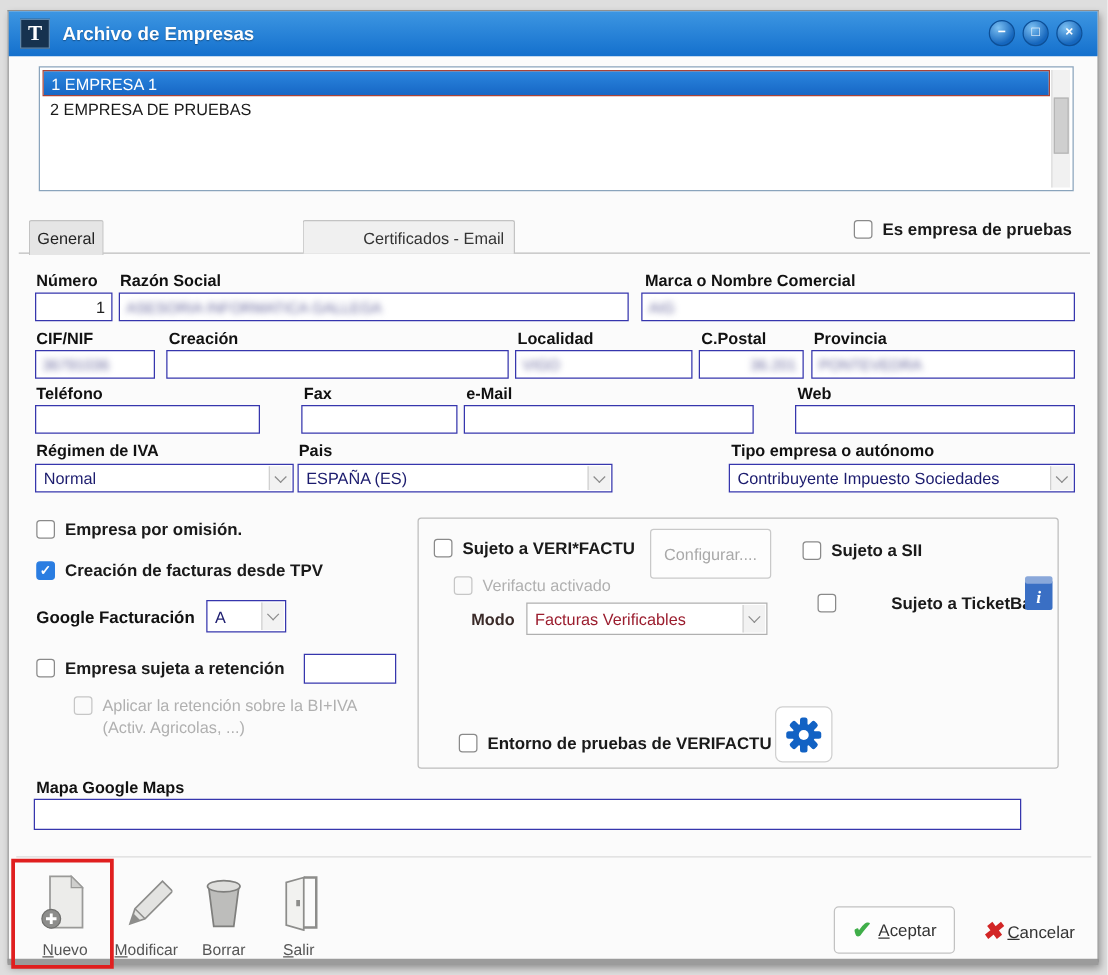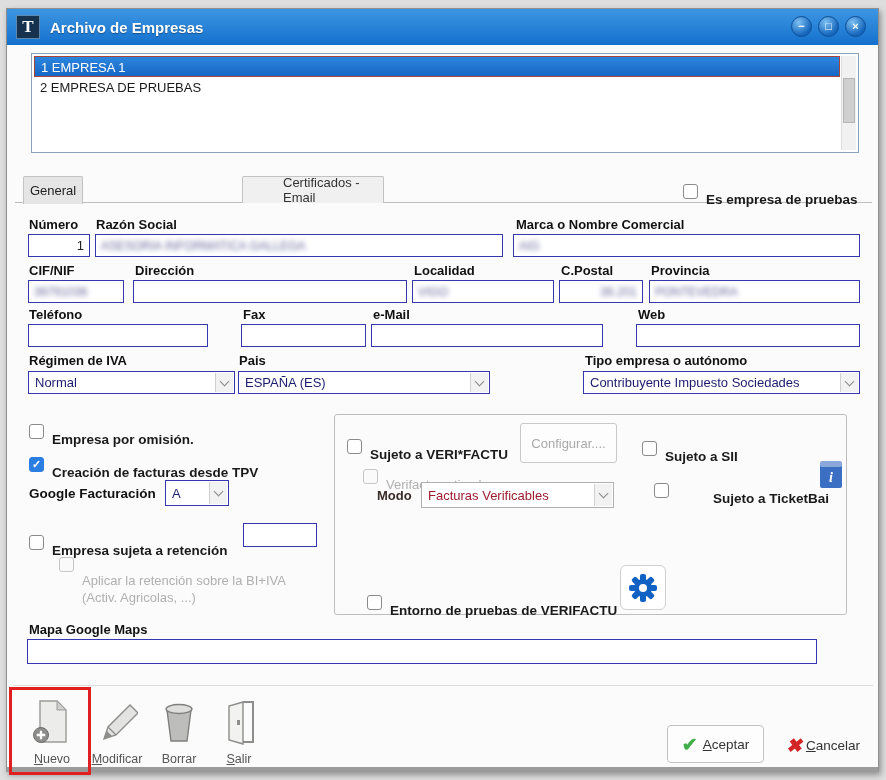--- a/index.html
+++ b/index.html
@@ -50,21 +50,21 @@
   .chev { width:7px; height:7px; border-right:1.6px solid #8a8a8a; border-bottom:1.6px solid #8a8a8a;
           transform:rotate(45deg); margin-top:-3px; }
   .sel.disabled { border-color:#b0b0b0; color:#9b1d2e; }
 
   
   .cbrow { position:absolute; display:flex; align-items:center; gap:8px; cursor:pointer; }
   .cb { width:15px; height:15px; background:#fff; border:1px solid #8a8a8a; border-radius:3px; flex:0 0 auto; }
   .cb.checked { background:#2a7de1; border-color:#2a7de1; color:#fff; font-size:11px; font-weight:bold;
                 display:flex; align-items:center; justify-content:center; }
   .cb.disabled { border-color:#c6c6c6; background:#fafafa; }
-  .cbl { font-size:13.5px; font-weight:bold; color:#1a1a1a; white-space:nowrap;margin-top:16px; }
+  .cbl { font-size:13.5px; font-weight:bold; color:#1a1a1a; white-space:nowrap; }
   .cbl.gray { color:#b0b0b0; font-weight:normal; font-size:13px; }
 
   
   .groupbox { position:absolute; left:327px; top:405px; width:513px; height:201px;
               border:1px solid #bdbdbd; border-radius:3px; background:#fbfbfb; }
   .btn-configurar { position:absolute; left:185px; top:8px; width:97px; height:40px; background:#fdfdfd;
                     border:1px solid #c9c9c9; border-radius:3px; color:#a9a9a9; font-size:13px; cursor:pointer; }
   .gear-btn { position:absolute; left:285px; top:150px; width:46px; height:45px; background:#fff;
               border:1px solid #d0d0d0; border-radius:6px; display:flex; align-items:center; justify-content:center; cursor:pointer; }
 
@@ -101,42 +101,42 @@
   <div class="listbox">
     <div class="list-item selected">1 EMPRESA 1</div>
     <div class="list-item">2 EMPRESA DE PRUEBAS</div>
     <div class="list-scroll">
       <div class="list-thumb"></div>
     </div>
   </div>
 
   <div class="tabstrip">
     <div class="tab active" style="left:8px; width:60px;">General</div>
-    <div class="tab" style="left:227px; width:142px;padding-left:40px;">Certificados - Email</div>
+    <div class="tab" style="left:227px; width:170px;padding-left:40px;">Certificados - Email</div>
   </div>
   <div class="cbrow" style="left:676px; top:167px;">
     <div class="cb"></div>
     <div class="cbl">Es empresa de pruebas</div>
   </div>
 
   <div class="lbl" style="left:22px;  top:208px;">Número</div>
   <div class="lbl" style="left:89px;  top:208px;">Razón Social</div>
   <div class="lbl" style="left:509px; top:208px;">Marca o Nombre Comercial</div>
   <div class="inp num" style="left:21px; top:225px; width:62px;">
       <span>1</span>
     </div>
   <div class="inp" style="left:88px; top:225px; width:408px;">
       <span class="blurred">ASESORIA INFORMATICA GALLEGA</span>
     </div>
   <div class="inp" style="left:506px; top:225px; width:347px;">
       <span class="blurred">AIG</span>
     </div>
 
   <div class="lbl" style="left:22px;  top:254px;">CIF/NIF</div>
-  <div class="lbl" style="left:128px; top:254px;">Dirección</div>
+  <div class="lbl" style="left:128px; top:254px;">Creación</div>
   <div class="lbl" style="left:407px; top:254px;">Localidad</div>
   <div class="lbl" style="left:554px; top:254px;">C.Postal</div>
   <div class="lbl" style="left:644px; top:254px;">Provincia</div>
   <div class="inp" style="left:21px;  top:271px; width:96px;">
       <span class="blurred">36791036</span>
     </div>
   <div class="inp" style="left:126px; top:271px; width:274px;">
       <span></span>
     </div>
   <div class="inp" style="left:405px; top:271px; width:142px;">

